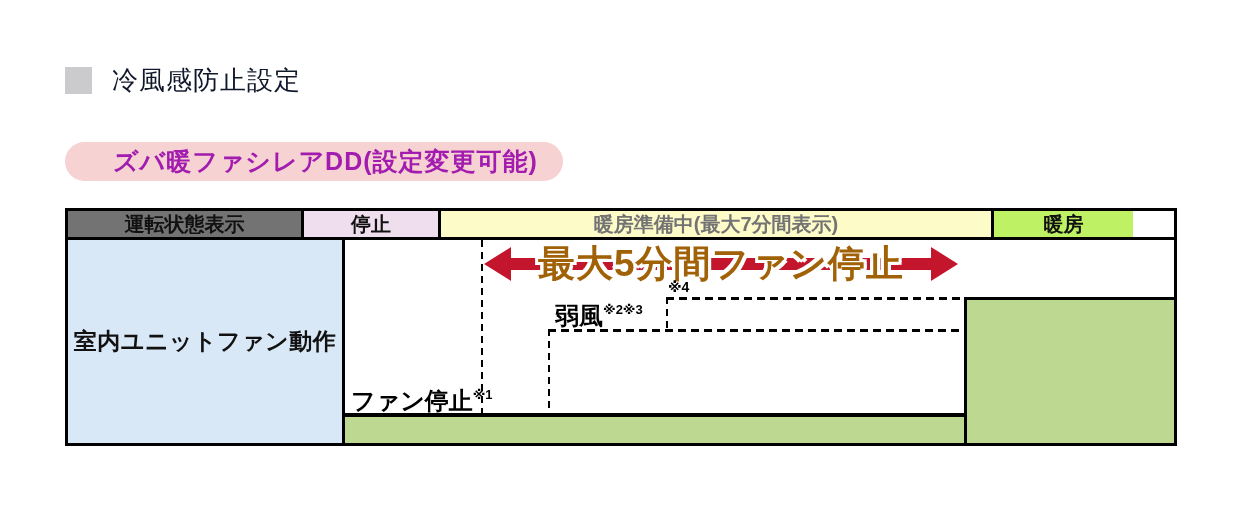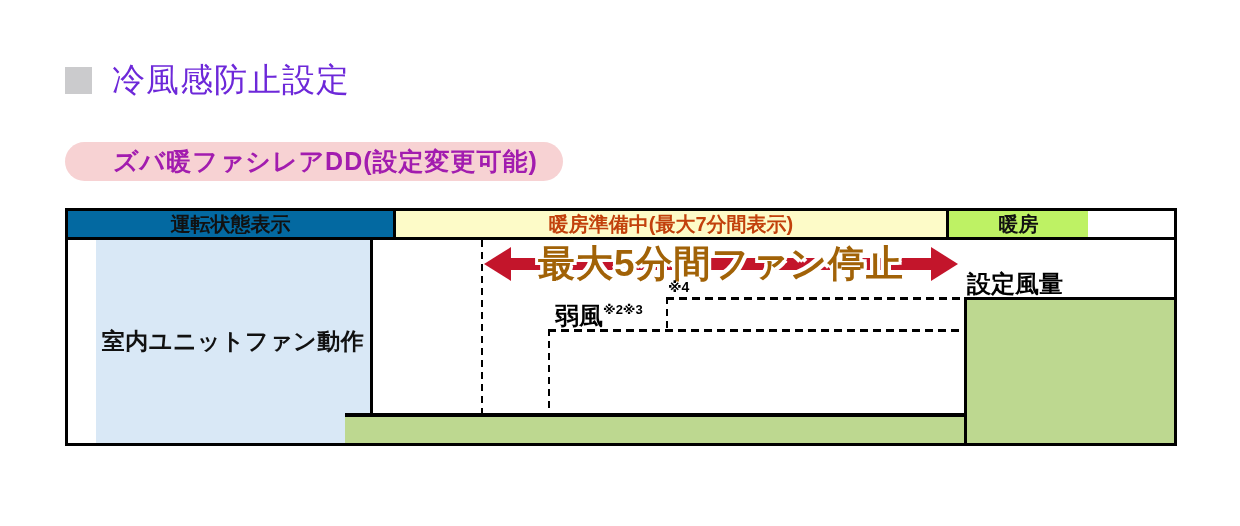--- a/index.html
+++ b/index.html
@@ -1,36 +1,36 @@
 <!DOCTYPE html>
 <html><head>
 <meta charset="utf-8">
 <style>
   html,body{margin:0;padding:0;background:#fff;}
   body{font-family:"Liberation Sans","DejaVu Sans",sans-serif;color:#111;}
   .canvas{position:relative;width:1240px;height:526px;background:#fff;overflow:hidden;}
 
   
   .title-square{position:absolute;left:65px;top:67px;width:27px;height:27px;background:#cbcbcd;}
-  .page-title{position:absolute;left:112px;top:61px;font-size:33px;line-height:38px;font-weight:500;color:#6d28d9;letter-spacing:1px;}
+  .page-title{position:absolute;left:112px;top:61px;font-size:26px;line-height:38px;font-weight:500;color:#0f172a;letter-spacing:1px;}
 
   
   .badge{position:absolute;left:65px;top:142px;width:498px;height:39px;background:#f7d2d3;border-radius:20px;}
   .badge-label{position:absolute;left:48px;top:0;line-height:39px;font-size:25px;font-weight:bold;color:#a21caf;letter-spacing:1px;}
 
   
   .tbl{position:absolute;left:65px;top:208px;width:1112px;height:238px;border:3px solid #000;box-sizing:border-box;background:#fff;}
   .hdr{position:absolute;left:0;top:0;width:1106px;height:29px;display:flex;border-bottom:3px solid #000;box-sizing:border-box;}
   .hcell{height:26px;line-height:26px;text-align:center;font-weight:bold;font-size:20px;box-sizing:border-box;}
-  .h1{width:328px;background:#0369a1;border-right:3px solid #000;}
+  .h1{width:236px;background:#737373;border-right:3px solid #000;}
   .h2{width:137px;background:#efdeee;border-right:3px solid #000;}
-  .h3{width:553px;background:#fdfbc8;border-right:3px solid #000;color:#c2410c;}
+  .h3{width:553px;background:#fdfbc8;border-right:3px solid #000;color:#737373;}
   .h4{width:139px;background:#bef264;}
 
-  .rowlabel-cell{position:absolute;left:0;top:29px;width:277px;height:203px;background:#d9e8f6;border-right:3px solid #000;box-sizing:border-box;display:flex;align-items:center;justify-content:center;margin-left:28px;}
+  .rowlabel-cell{position:absolute;left:0;top:29px;width:277px;height:203px;background:#d9e8f6;border-right:3px solid #000;box-sizing:border-box;display:flex;align-items:center;justify-content:center;}
   .rowlabel-cell span{font-size:23px;font-weight:bold;letter-spacing:0.5px;}
 
   
   .green-strip{position:absolute;left:277px;top:206px;width:829px;height:26px;background:#bdd890;}
   .green-block{position:absolute;left:896px;top:86px;width:210px;height:146px;background:#bdd890;border-left:3px solid #000;border-top:3px solid #000;box-sizing:border-box;}
   .step-line{position:absolute;left:277px;top:202px;width:619px;height:4px;background:#000;}
 
   .dash-v{position:absolute;width:2px;background:repeating-linear-gradient(180deg,#000 0 7px,transparent 7px 12px);}
   .dash-h{position:absolute;height:3px;background:repeating-linear-gradient(90deg,#000 0 8px,transparent 8px 13px);}
   .dash-boundary{left:413px;top:29px;height:174px;}
@@ -64,20 +64,21 @@
   <div class="page-title">冷風感防止設定</div>
 
   <div class="badge">
     <span class="badge-label">ズバ暖ファシレアDD(設定変更可能)</span>
   </div>
 
   <div class="tbl">
 
     <div class="hdr">
       <div class="hcell h1">運転状態表示</div>
+      <div class="hcell h2">停止</div>
       <div class="hcell h3">暖房準備中(最大7分間表示)</div>
       <div class="hcell h4">暖房</div>
     </div>
 
     <div class="rowlabel-cell">
       <span>室内ユニットファン動作</span>
     </div>
 
     <div class="green-strip"></div>
     <div class="green-block"></div>
@@ -89,20 +90,22 @@
     <div class="dash-h dash-h2"></div>
     <div class="dash-v dash-v2"></div>
 
     <div class="arrow">
       <div class="head-l"></div>
       <div class="shaft"></div>
       <div class="head-r"></div>
       <div class="arrow-label">最大5分間ファン停止</div>
     </div>
 
-    <div class="lbl lbl-set">設定風量</div>
     <div class="lbl lbl-note4">※4</div>
     <div class="lbl lbl-weak">
       <span>弱風</span><span class="sup">※2※3</span>
+    </div>
+    <div class="lbl lbl-fanstop">
+      <span>ファン停止</span><span class="sup">※1</span>
     </div>
 
   </div>
 </div>
 
 </body></html>

